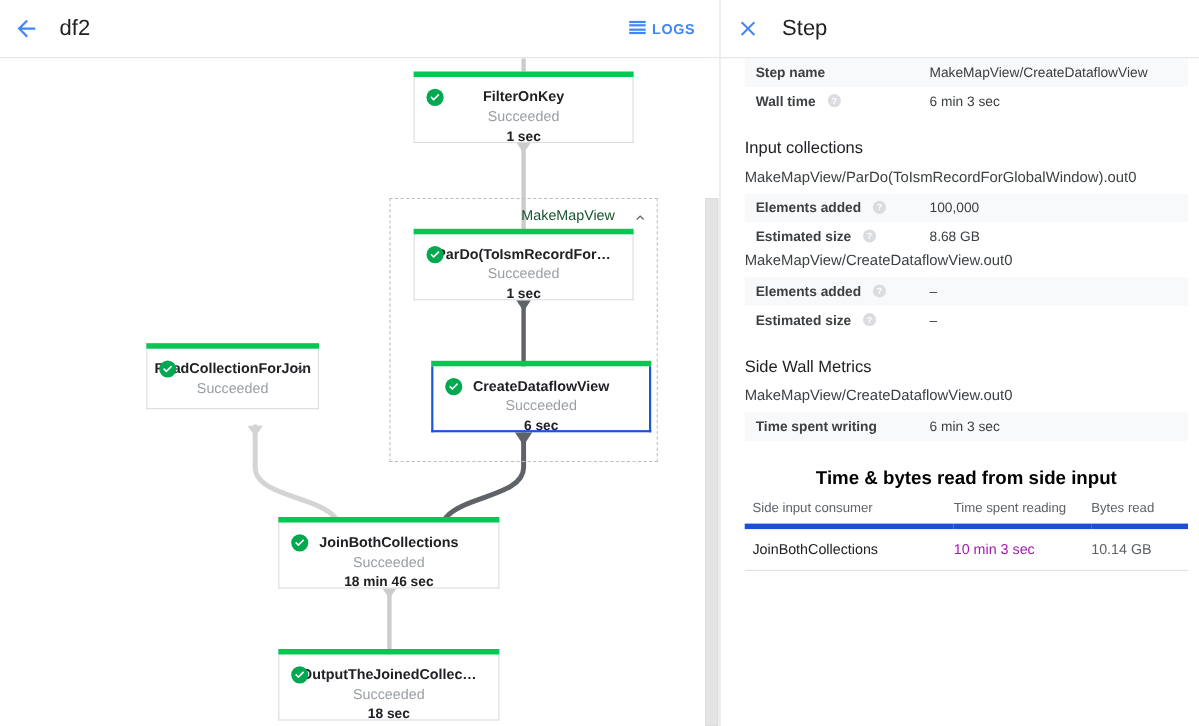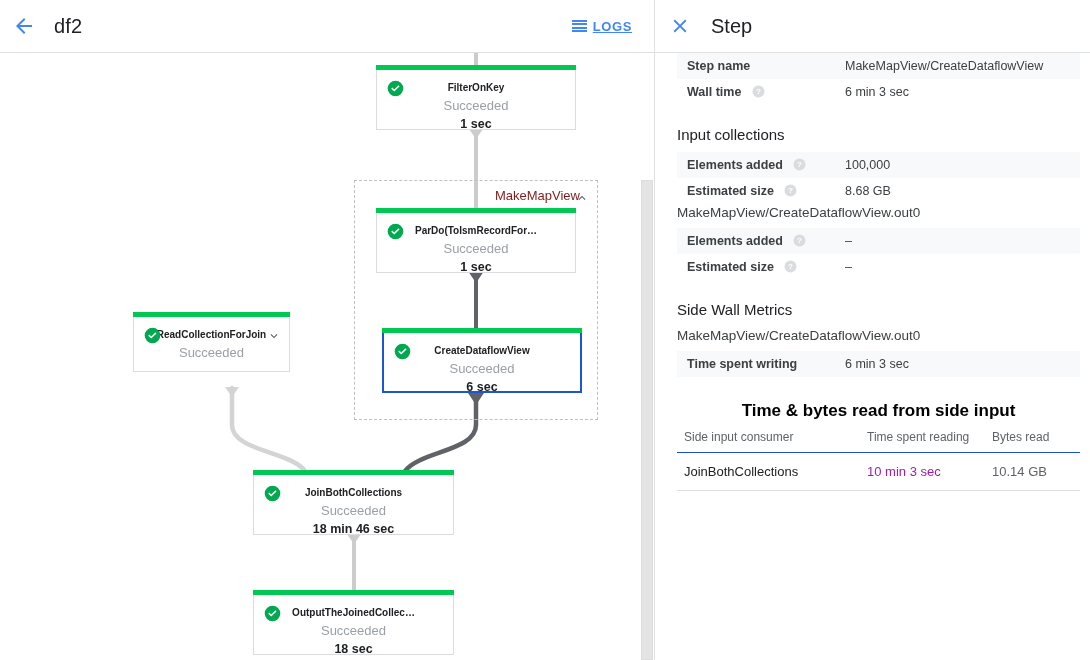--- a/index.html
+++ b/index.html
@@ -36,27 +36,26 @@
   #back-arrow svg { display: block; }
   #job-title {
     font-size: 20px;
     color: #202124;
     font-weight: 400;
     margin-left: 6px;
     letter-spacing: 0.1px;
   }
   #logs-button {
     margin-left: auto; margin-right: 22px;
-    display: flex; align-items: center; gap: 6px;
+    display: flex; align-items: flex-start; gap: 6px;
     color: #4285f4;
     font-size: 13px;
     font-weight: 600;
     letter-spacing: 0.6px;
     cursor: pointer;
-    text-decoration: underline;
   }
   #logs-button .bars {
     width: 15px; height: 13px;
     display: flex; flex-direction: column; justify-content: space-between;
   }
   #logs-button .bars i {
     display: block; height: 2px; background: #4285f4; border-radius: 0;
   }
   #logs-button .bars i:nth-child(1){ width: 15px; }
   #logs-button .bars i:nth-child(2){ width: 15px; }
@@ -85,21 +84,21 @@
   }
   .node.selected { border: 2px solid #1a56d6; border-top: none; }
   .node.selected .topbar { left: -2px; right: -2px; top: -5px; }
 
   .node .check {
     position: absolute; left: 10px; top: 10px;
     width: 17px; height: 17px;
   }
   .node .nname {
     text-align: center;
-    font-size: 10px;
+    font-size: 13px;
     font-weight: bold;
     color: #202124;
     padding-top: 9px;
     line-height: 17px;
     white-space: nowrap;
     overflow: hidden;
   }
   .node .nstatus {
     text-align: center;
     font-size: 13px;
@@ -118,23 +117,23 @@
     width: 14px; height: 14px;
   }
 
   .group-box {
     position: absolute;
     border: 1px dashed #bdc1c6;
     background: transparent;
   }
   .group-label {
     position: absolute;
-    right: 17px; top: 7px;
+    right: 38px; top: 7px;
     font-size: 13px;
-    color: #7f1d1d;
+    color: #14532d;
     white-space: nowrap;
   }
   .group-collapse {
     position: absolute;
     right: 8px; top: 10px;
     width: 14px; height: 14px;
   }
 
   
   #left-scroll-track {
@@ -224,21 +223,21 @@
     width: 100%;
     border-collapse: collapse;
     margin-top: 2px;
   }
   #side-input-table th {
     font-size: 12px;
     font-weight: 400;
     color: #5f6368;
     text-align: left;
     padding: 7px 0 8px 0;
-    border-bottom: 1px solid #1d4ed8;
+    border-bottom: 5px solid #1d4ed8;
     white-space: nowrap;
     margin-top: 40px;
   }
   #side-input-table th.c1 { padding-left: 7px; }
   #side-input-table th.c2 { text-align: left; width: 125px; }
   #side-input-table th.c3 { text-align: left; width: 88px; }
   #side-input-table td {
     font-size: 13px;
     color: #3c4043;
     padding: 11px 0 11px 0;
@@ -317,21 +316,21 @@
         <div class="topbar"></div>
         <svg class="check" viewBox="0 0 24 24">
           <circle cx="12" cy="12" r="11" fill="#00a84f"></circle>
           <path d="M10.2 16.4L6 12.2l1.5-1.5 2.7 2.7 6-6L17.7 9z" fill="#ffffff"></path>
         </svg>
         <div class="nname">ParDo(ToIsmRecordFor…</div>
         <div class="nstatus">Succeeded</div>
         <div class="ntime">1 sec</div>
       </div>
 
-      <div class="node selected" style="left:382px; top:280px; width:200px; height:60px;">
+      <div class="node selected" style="left:392px; top:280px; width:200px; height:60px;">
         <div class="topbar"></div>
         <svg class="check" viewBox="0 0 24 24">
           <circle cx="12" cy="12" r="11" fill="#00a84f"></circle>
           <path d="M10.2 16.4L6 12.2l1.5-1.5 2.7 2.7 6-6L17.7 9z" fill="#ffffff"></path>
         </svg>
         <div class="nname">CreateDataflowView</div>
         <div class="nstatus">Succeeded</div>
         <div class="ntime">6 sec</div>
       </div>
 
@@ -408,20 +407,21 @@
               </svg>
             </td>
             <td class="kv-val">6 min 3 sec</td>
           </tr>
         </tbody>
           </table>
       </div>
 
       <div class="section">
         <div class="section-title">Input collections</div>
+        <div class="collection-name">MakeMapView/ParDo(ToIsmRecordForGlobalWindow).out0</div>
         <table class="kv-table">
           <tbody>
               <tr class="kv-row striped">
             <td class="kv-key">
               <span>Elements added</span>
               <svg class="help-icon" viewBox="0 0 24 24">
                 <circle cx="12" cy="12" r="11" fill="#dadce0"></circle>
                 <text x="12" y="17" font-size="15" font-family="Liberation Sans, sans-serif" fill="#ffffff" text-anchor="middle">?</text>
               </svg>
             </td>

